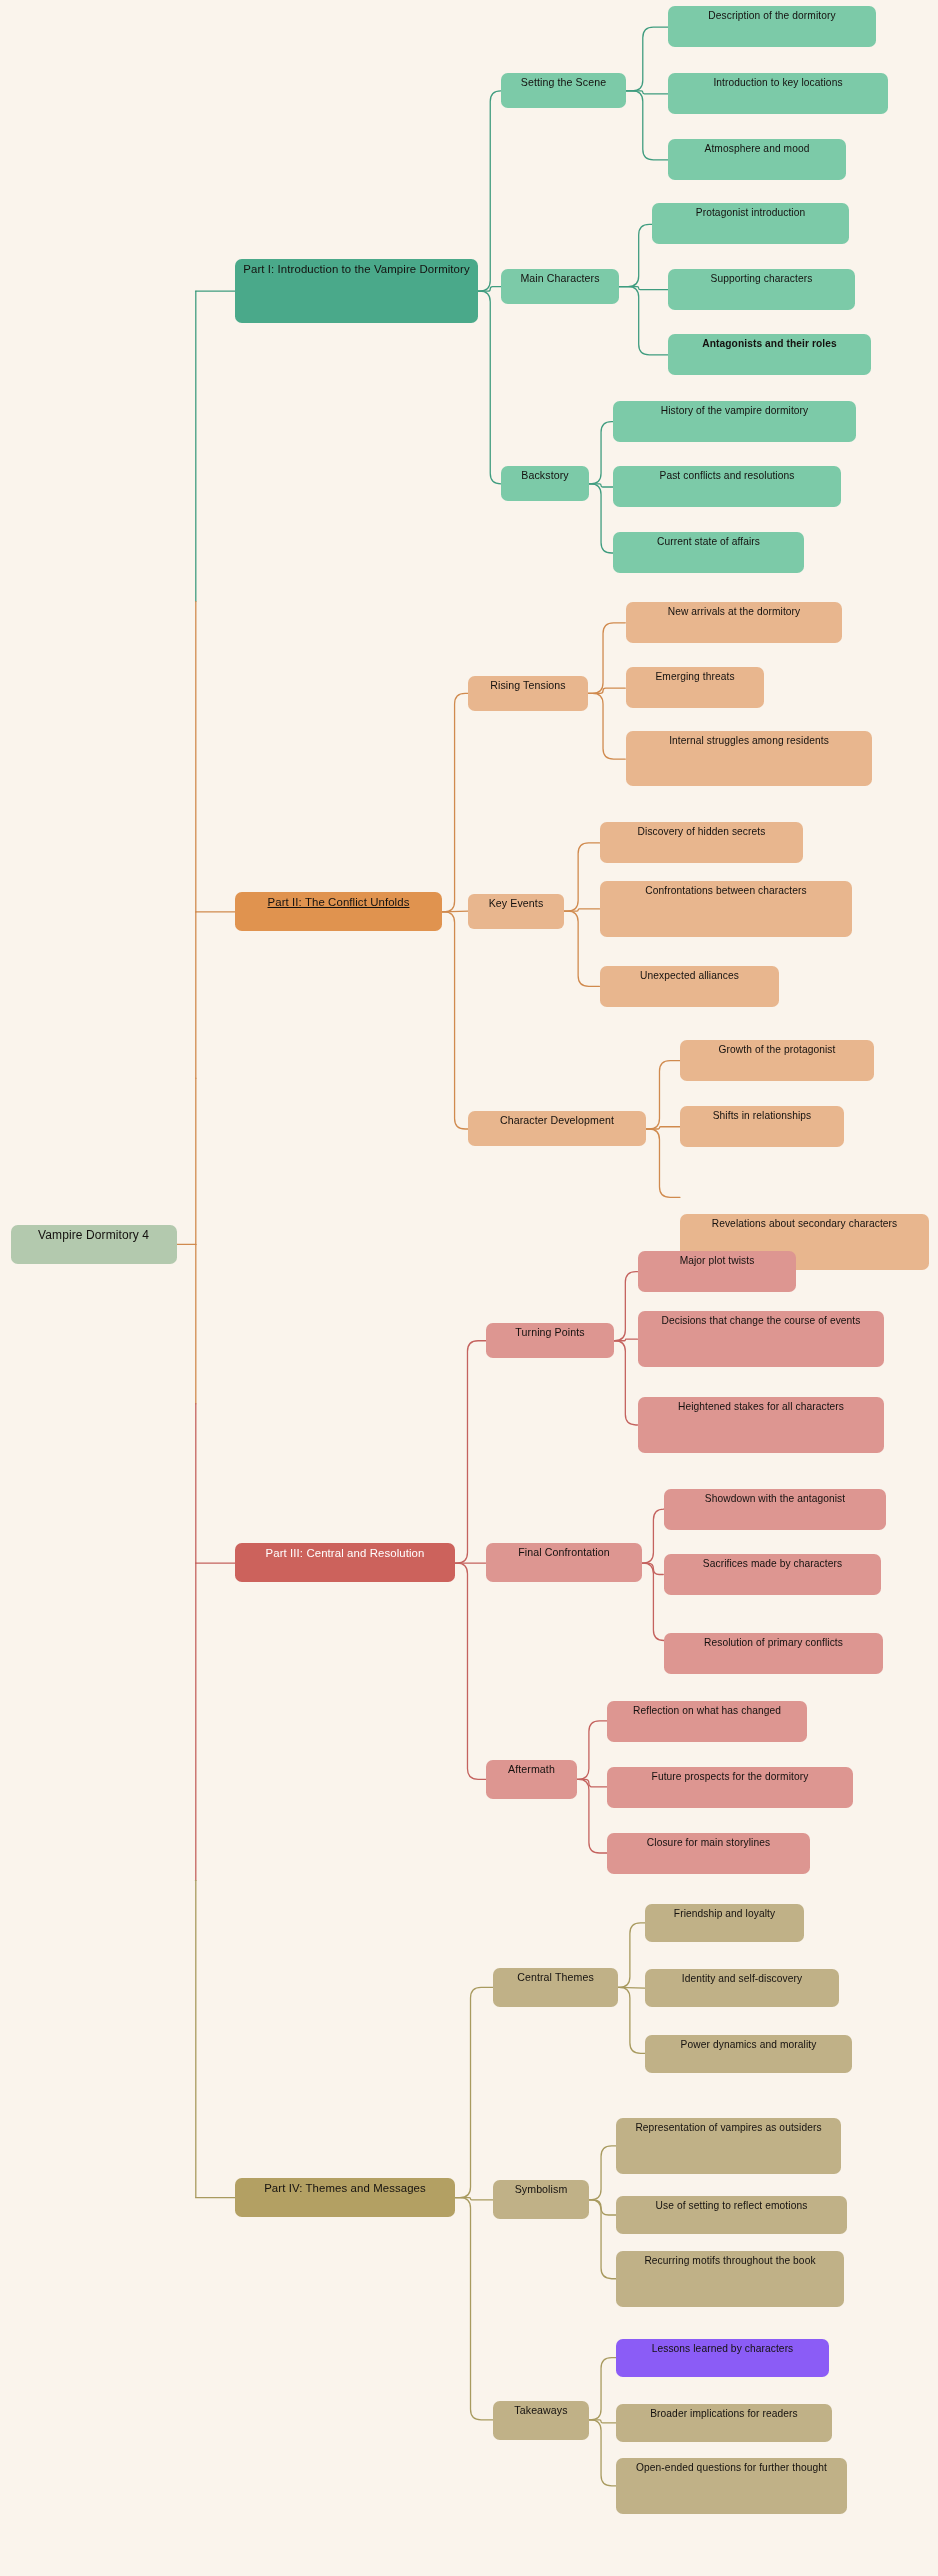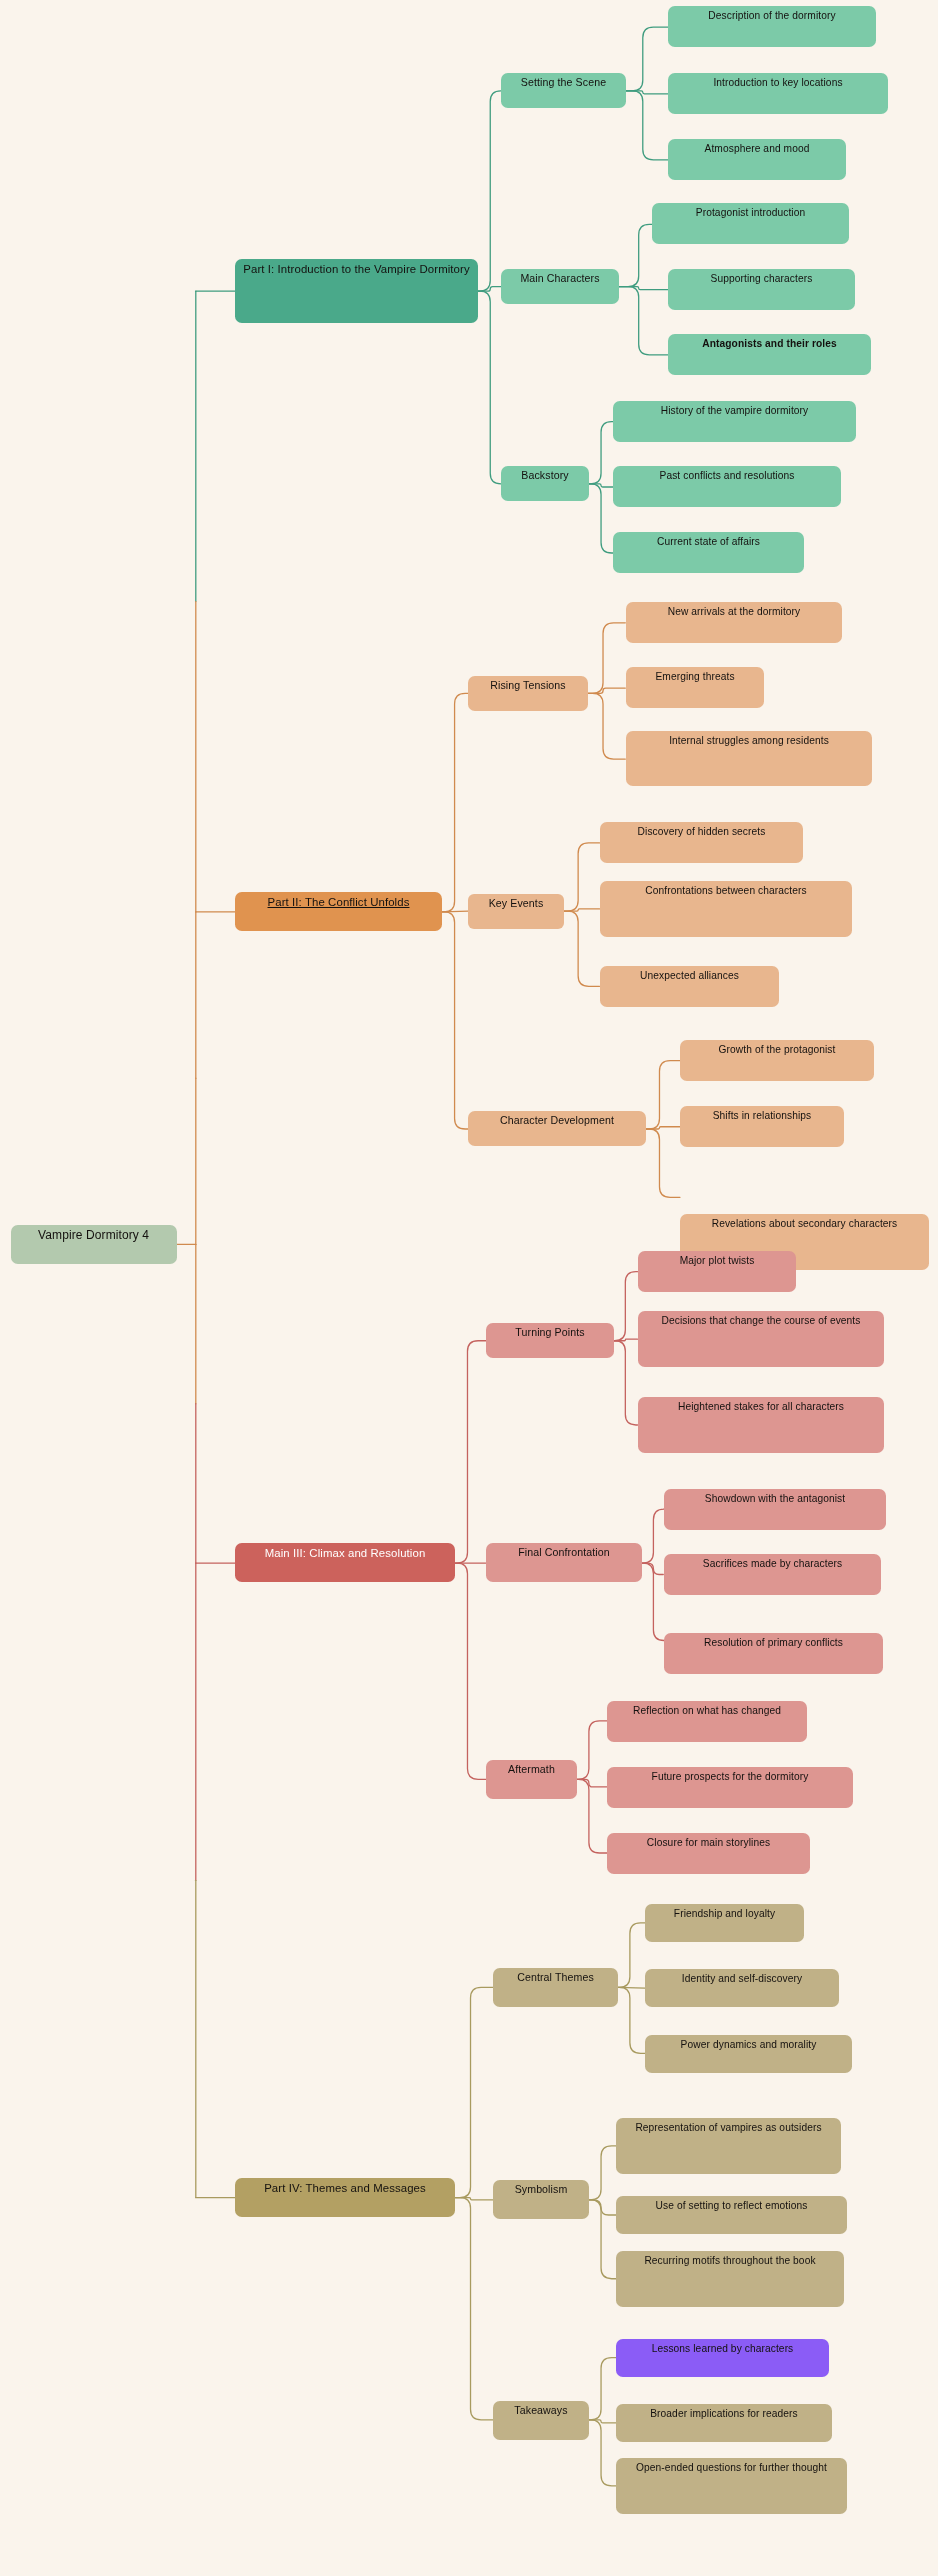--- a/index.html
+++ b/index.html
@@ -188,21 +188,21 @@
       <div class="node lvl-3" style="left: 680px; top: 1040px; width: 194px; height: 41px; background: rgb(232, 182, 142); color: rgb(20, 17, 15);">
         <span>Growth of the protagonist</span>
       </div>
       <div class="node lvl-3" style="left: 680px; top: 1106px; width: 164px; height: 41px; background: rgb(232, 182, 142); color: rgb(20, 17, 15);">
         <span>Shifts in relationships</span>
       </div>
       <div class="node lvl-3" style="left: 680px; top: 1169px; width: 249px; height: 56px; background: rgb(232, 182, 142); color: rgb(20, 17, 15); margin-top: 45px;">
         <span>Revelations about secondary characters</span>
       </div>
       <div class="node lvl-1" style="left: 235px; top: 1543px; width: 220px; height: 39px; background: rgb(204, 98, 92); color: rgb(255, 255, 255);">
-        <span>Main III: Climax and Resolution</span>
+        <span>Part III: Central and Resolution</span>
       </div>
       <div class="node lvl-2" style="left: 486px; top: 1323px; width: 128px; height: 35px; background: rgb(221, 150, 145); color: rgb(20, 17, 15);">
         <span>Turning Points</span>
       </div>
       <div class="node lvl-3" style="left: 638px; top: 1251px; width: 158px; height: 41px; background: rgb(221, 150, 145); color: rgb(20, 17, 15);">
         <span>Major plot twists</span>
       </div>
       <div class="node lvl-3" style="left: 638px; top: 1311px; width: 246px; height: 56px; background: rgb(221, 150, 145); color: rgb(20, 17, 15);">
         <span>Decisions that change the course of events</span>
       </div>

